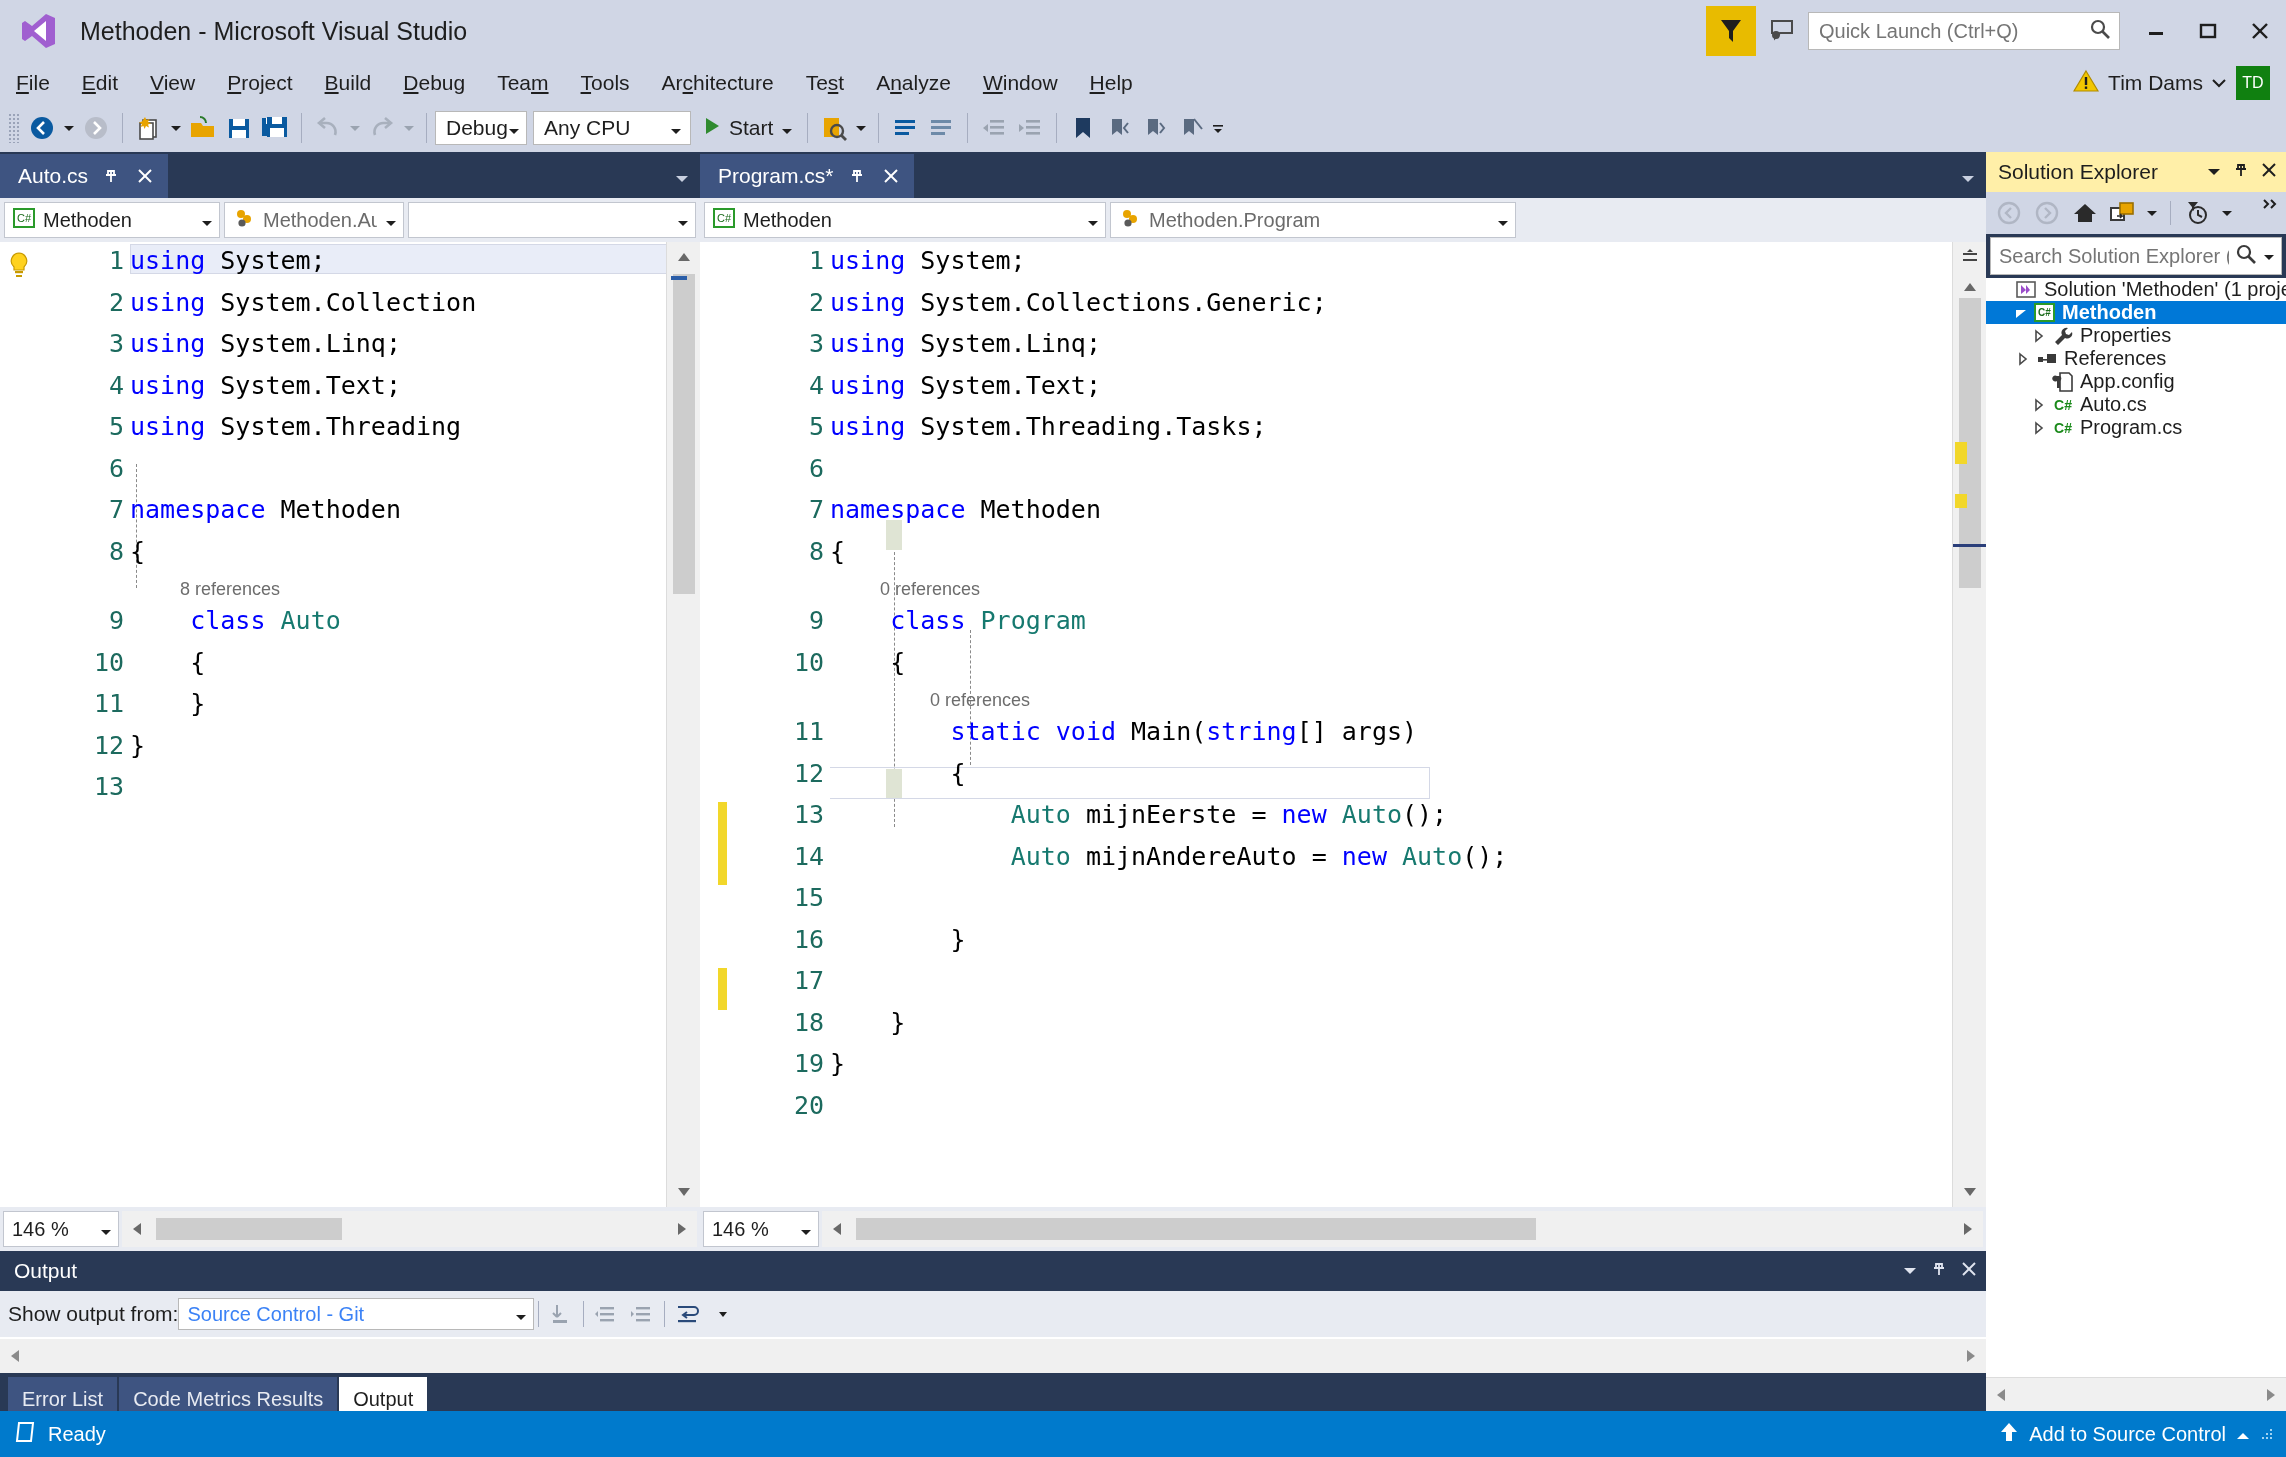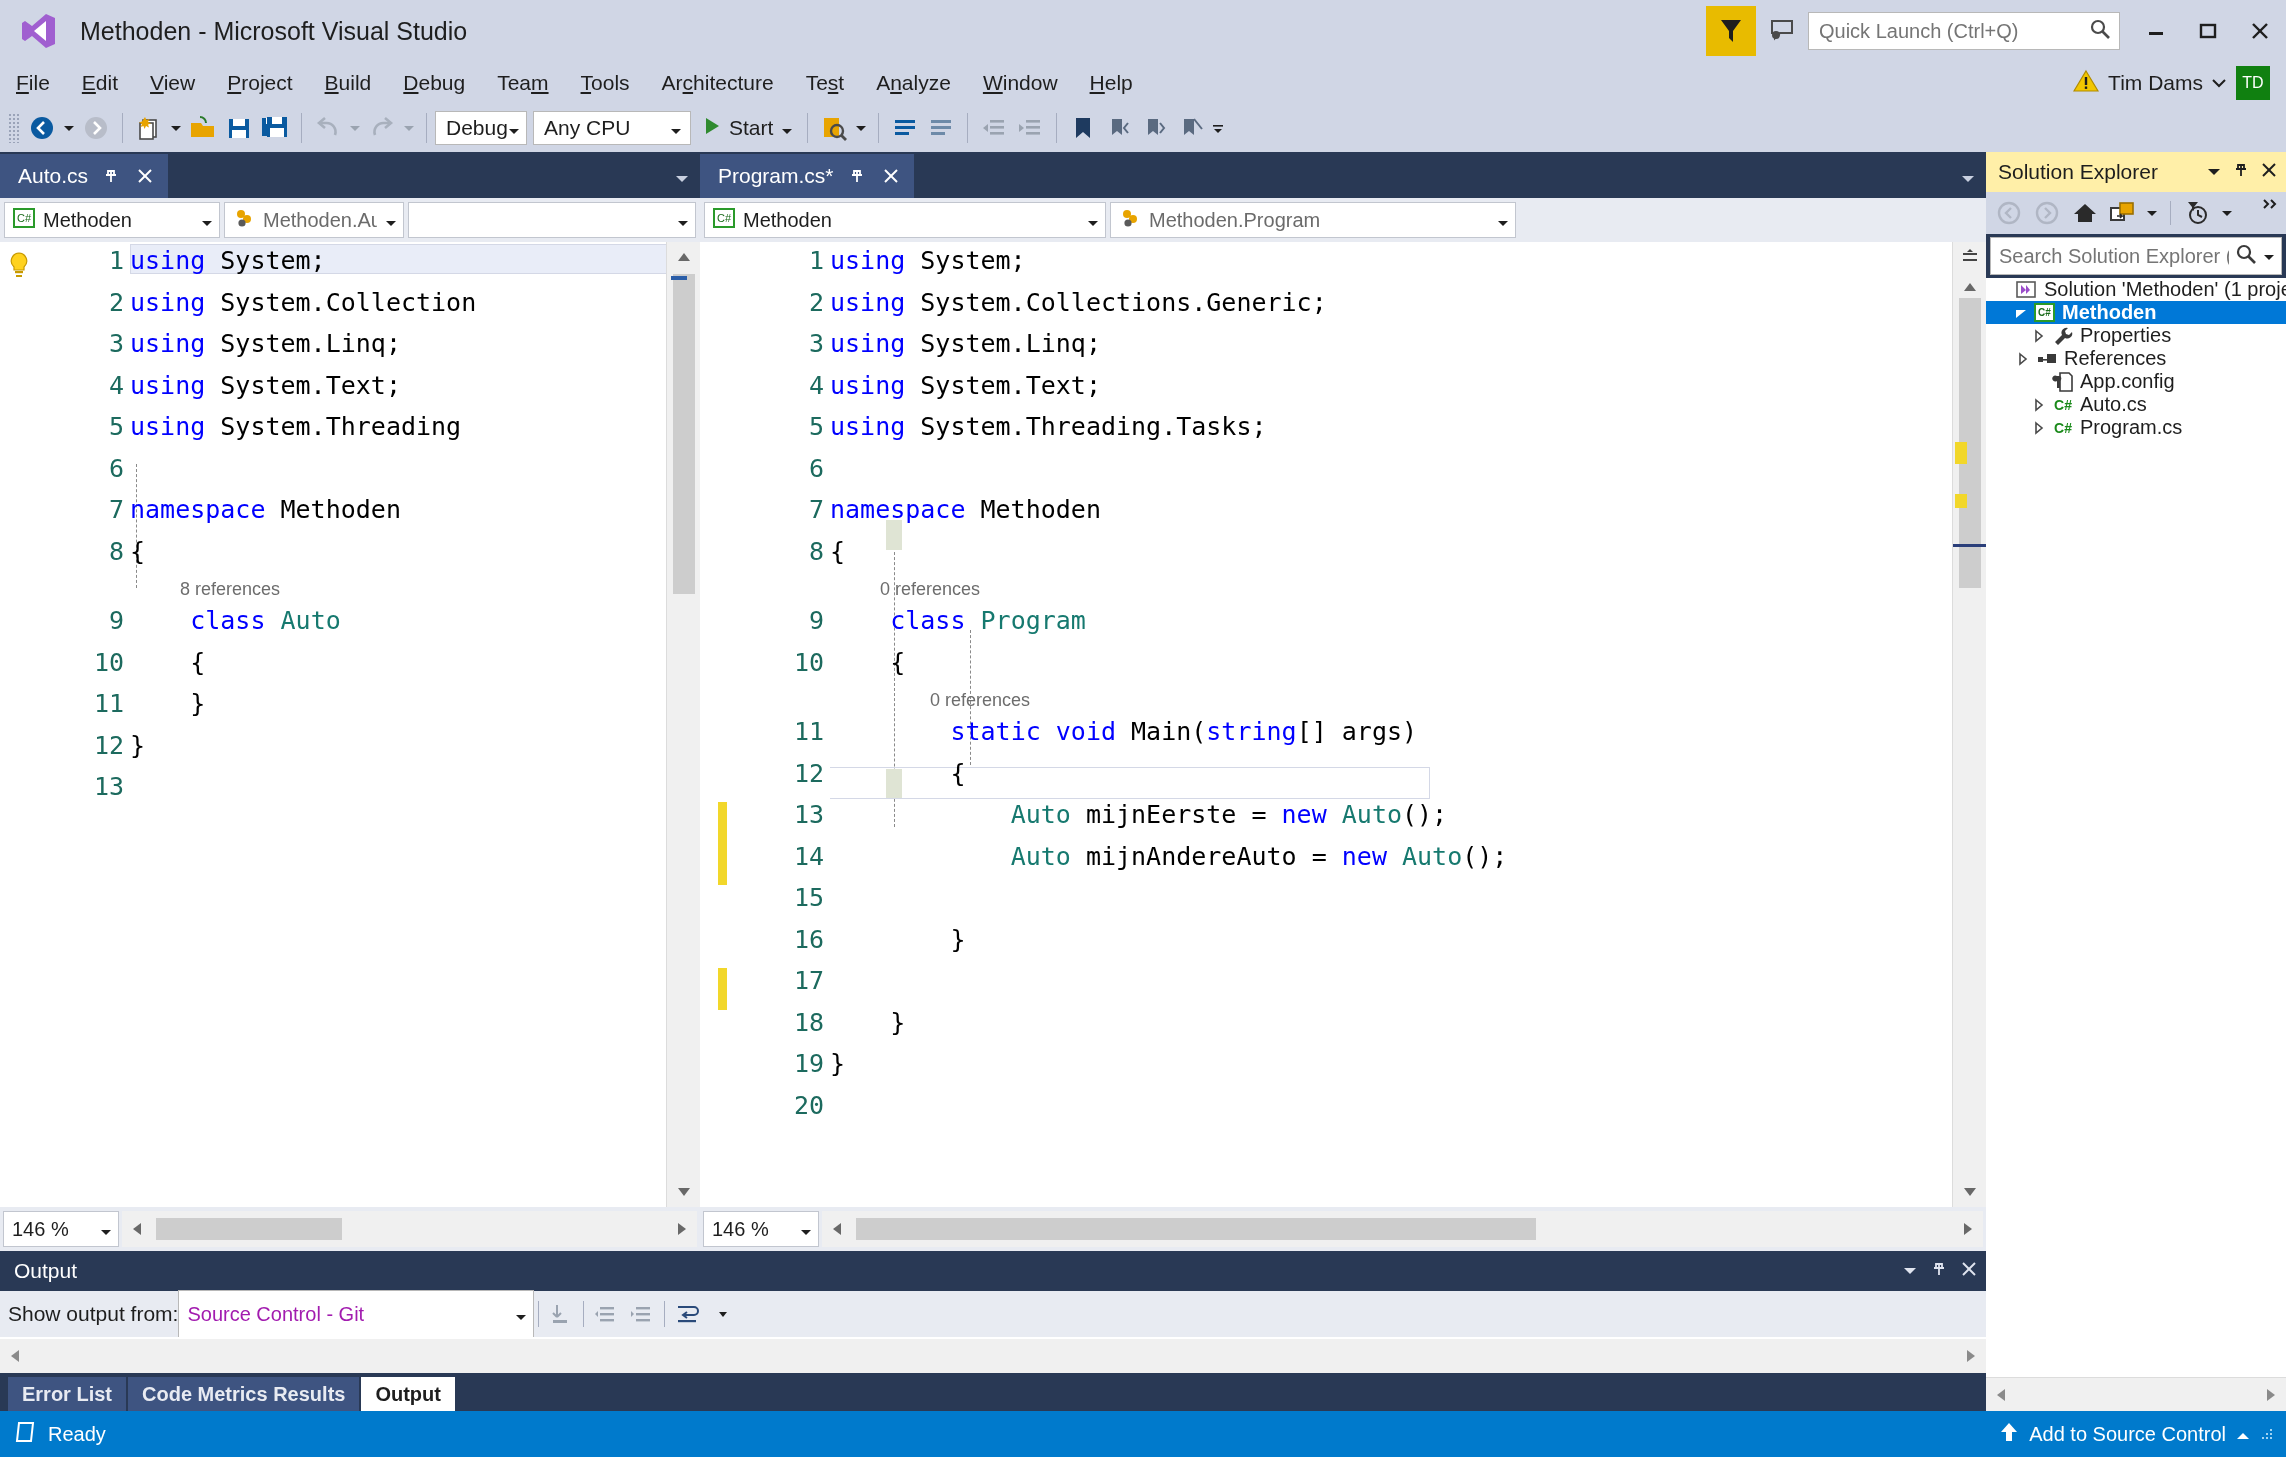--- a/index.html
+++ b/index.html
@@ -162,32 +162,32 @@
   .tree-scroll { height: 34px; background: #f0f0f0; border-top: 1px solid #dcdcdc; display:flex; align-items:center; }
 
   
   .outpanel { flex: 0 0 160px; display: flex; flex-direction: column; background: #293955; }
   .out-head { height: 40px; display: flex; align-items: center; padding: 0 8px 0 14px; }
   .out-title { font-size: 21px; color: #fff; }
   .out-head .hicons { margin-left: auto; display: flex; align-items: center; gap: 12px; }
   .out-toolbar { height: 46px; background: #e8ebf2; display: flex; align-items: center; padding: 0 8px; gap: 0; }
   .out-label { font-size: 21px; color: #1e1e1e; }
   .out-combo {
-    width: 356px; height: 48px; background: #fff; border: 1px solid #b8b8b8;
-    display: flex; align-items: center; padding: 0 6px 0 8px; font-size: 20px; color: #a21caf;
+    width: 356px; height: 32px; background: #fff; border: 1px solid #b8b8b8;
+    display: flex; align-items: center; padding: 0 6px 0 8px; font-size: 20px; color: #3b82f6;
   }
   .out-combo .oc { margin-left: auto; }
   .out-sep { width: 1px; height: 26px; background: #a6adc0; margin: 0 4px; }
   .ob { width: 36px; height: 34px; display:flex; align-items:center; justify-content:center; }
   .out-body { flex: 1; background: #fff; position: relative; }
   .out-hscroll { height: 34px; background: #f0f0f0; display:flex; align-items:center; }
 
   
   .bottabs { height: 38px; background: #293955; display: flex; align-items: flex-end; padding-left: 8px; flex: 0 0 38px; }
-  .btab { height: 34px; display: flex; align-items: center; padding: 0 14px; font-size: 20px; color: #e8ebf2; background: #3e5481; margin-right: 2px; font-weight: bold; }
+  .btab { height: 34px; display: flex; align-items: flex-end; padding: 0 14px; font-size: 20px; color: #e8ebf2; background: #3e5481; margin-right: 2px; }
   .btab.active { background: #fff; color: #1e1e1e; }
 
   
   .statusbar { height: 46px; background: #007acc; display: flex; align-items: center; color: #fff; font-size: 20px; flex: 0 0 46px; }
   .sb-ready { display: flex; align-items: center; gap: 12px; padding-left: 14px; }
   .sb-pos { display: flex; align-items: center; }
   .sb-cell { width: 160px; }
   .sb-right { margin-left: auto; display: flex; align-items: center; gap: 10px; padding-right: 12px; }
 </style>
 </head>

